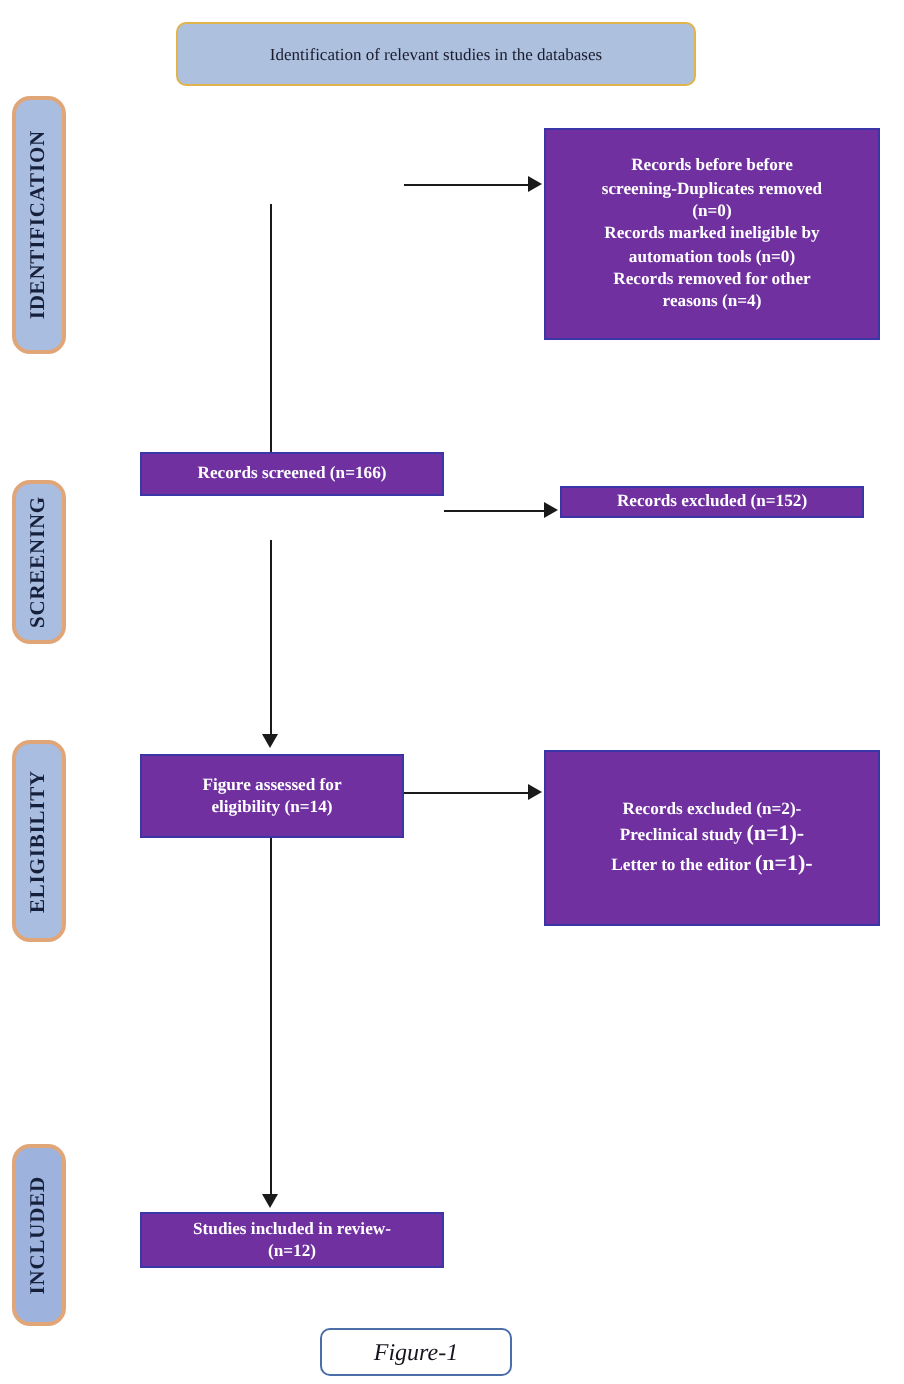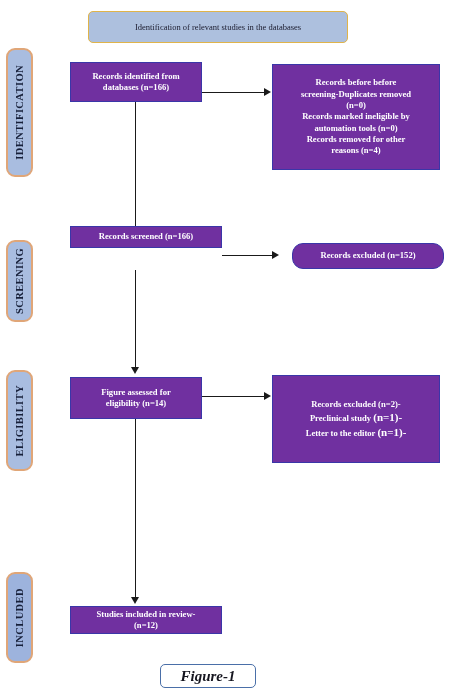--- a/index.html
+++ b/index.html
@@ -88,21 +88,21 @@
     font-size: 8.6px;
     line-height: 1.32;
     font-family: "Liberation Serif", "DejaVu Serif", serif;
     padding: 0 5px;
   }
   .pbox .ptext .sm { font-size: 11px; }
 
   #box-identified  { left: 70px;  top: 62px;  width: 132px; height: 40px; }
   #box-removed     { left: 272px; top: 64px;  width: 168px; height: 106px; }
   #box-screened    { left: 70px;  top: 226px; width: 152px; height: 22px; }
-  #box-excluded-s  { left: 292px; top: 243px; width: 152px; height: 26px; border-radius: 11px; }
+  #box-excluded-s  { left: 280px; top: 243px; width: 152px; height: 16px; }
   #box-assessed    { left: 70px;  top: 377px; width: 132px; height: 42px; }
   #box-excluded-e  { left: 272px; top: 375px; width: 168px; height: 88px; }
   #box-included    { left: 70px;  top: 606px; width: 152px; height: 28px; }
 
   
   #figure-caption {
     position: absolute;
     left: 160px;
     top: 664px;
     width: 96px;
@@ -110,22 +110,22 @@
     background: #ffffff;
     border: 1px solid #4a6fa8;
     border-radius: 5px;
     box-sizing: border-box;
     display: flex;
     align-items: center;
     justify-content: center;
   }
   #figure-caption .ftext {
     font-style: italic;
-    font-weight: bold;
-    font-size: 15px;
+    font-weight: normal;
+    font-size: 12px;
     color: #15151f;
     font-family: "Liberation Serif", "DejaVu Serif", serif;
   }
 
   
   .conn { position: absolute; background: #1a1a1a; }
   .vline { width: 1px; }
   .hline { height: 1px; }
 
   .arrow-down {
@@ -176,26 +176,20 @@
 
   <div class="conn hline" style="left:222px; top:255px; width:50px;"></div>
   <div class="arrow-right" style="left:272px; top:251px;"></div>
 
   <div class="conn vline" style="left:135px; top:419px; height:178px;"></div>
   <div class="arrow-down" style="left:131px; top:597px;"></div>
 
   <div class="conn hline" style="left:202px; top:396px; width:62px;"></div>
   <div class="arrow-right" style="left:264px; top:392px;"></div>
 
-  <div class="pbox" id="box-identified">
-    <div class="ptext">
-      <span>Records identified from</span><br>
-      <span>databases (n=166)</span>
-    </div>
-  </div>
 
   <div class="pbox" id="box-removed">
     <div class="ptext">
       <span>Records before before</span><br>
       <span>screening-Duplicates removed</span><br>
       <span>(n=0)</span><br>
       <span>Records marked ineligible by</span><br>
       <span>automation tools (n=0)</span><br>
       <span>Records removed for other</span><br>
       <span>reasons (n=4)</span>

